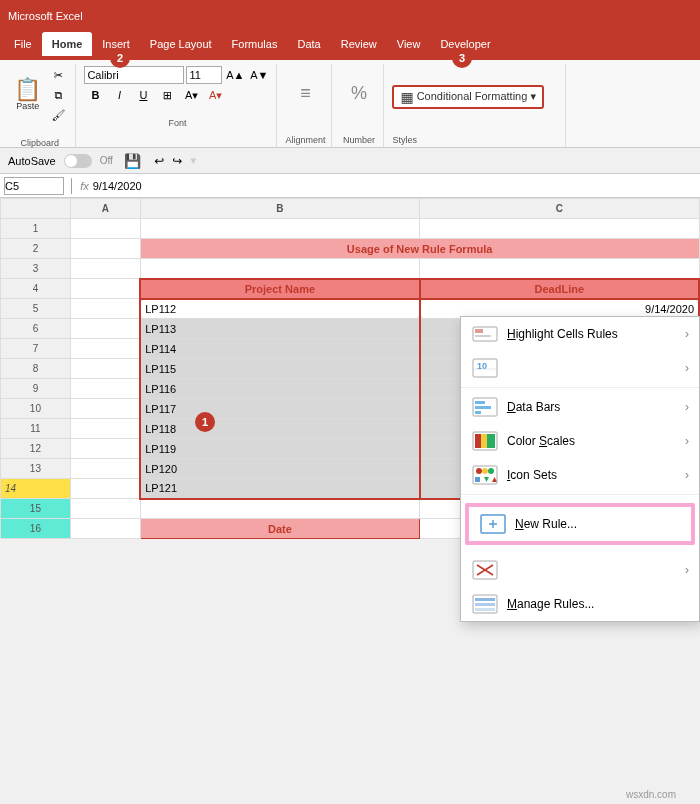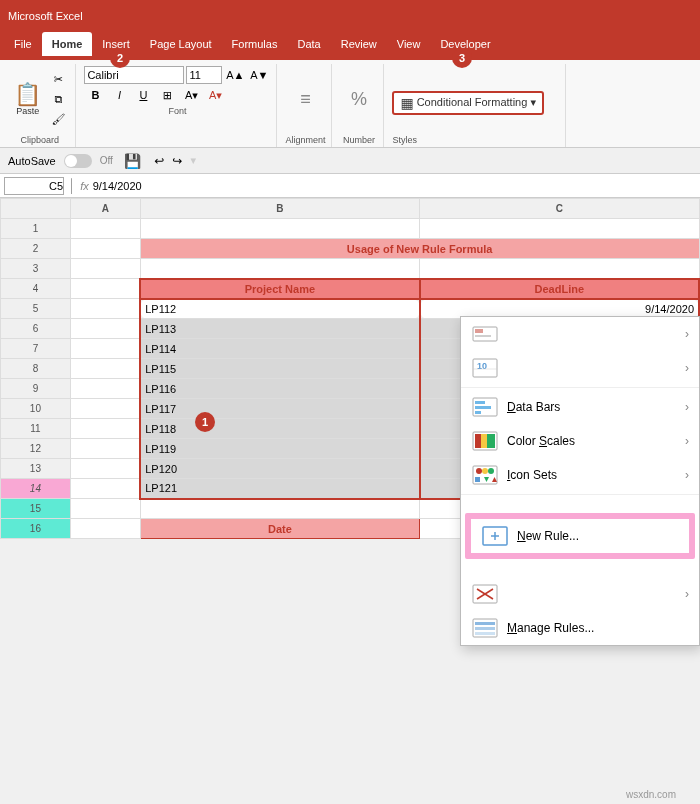--- a/index.html
+++ b/index.html
@@ -69,21 +69,21 @@
     .ribbon-group-content {
       display: flex;
       flex-direction: row;
       align-items: center;
       flex: 1;
       gap: 2px;
     }
     .ribbon-group-label {
       font-size: 9px;
       color: #555;
-      margin-top: 2px;
+      margin-top: 14px;
       white-space: nowrap;
     }
 
     .ribbon-btn {
       display: flex;
       flex-direction: column;
       align-items: center;
       justify-content: center;
       padding: 2px 4px;
       border-radius: 3px;
@@ -206,21 +206,21 @@
       display: flex;
       align-items: center;
       padding: 0 4px;
       gap: 4px;
       font-size: 11px;
     }
     .cell-ref {
       width: 60px;
       border: 1px solid #aaa;
       height: 18px;
-      text-align: right;
+      text-align: left;
       font-size: 11px;
     }
     .formula-sep {
       color: #999;
       font-size: 13px;
     }
     .formula-input {
       flex: 1;
       border: none;
       outline: none;
@@ -323,22 +323,22 @@
       display: flex;
       align-items: center;
       justify-content: center;
       flex-shrink: 0;
     }
     .menu-item .menu-arrow {
       margin-left: auto;
       color: #888;
     }
     .menu-item.new-rule {
-      border: 6px solid #f9a8d4;
-      margin: 18px 4px;
+      border: 4px solid #f9a8d4;
+      margin: 8px 4px;
       border-radius: 2px;
     }
     .menu-divider {
       height: 1px;
       background: #eee;
       margin: 2px 0;
     }
     .menu-item-label { flex: 1; }
     .menu-item-label u { text-decoration: underline; }
 
@@ -553,21 +553,21 @@
         </tr>
 
         <tr>
           <td style="background:#f0f0f0;text-align:center;color:#555;font-size:10px;">13</td>
           <td></td>
           <td class="cell-border-red cell-gray">LP120</td>
           <td class="cell-border-red cell-gray cell-data-right">6/25/2021</td>
         </tr>
 
         <tr>
-          <td style="background:#f9a8d4;text-align:center;color:#555;font-size:10px;font-style:italic;">14</td>
+          <td style="background:#fde047;text-align:left;color:#555;font-size:10px;font-style:italic;">14</td>
           <td></td>
           <td class="cell-border-red cell-gray cell-border-red-bottom">LP121</td>
           <td class="cell-border-red cell-gray cell-border-red-bottom cell-data-right">7/13/2020</td>
         </tr>
 
         <tr>
           <td style="background:#5eead4;text-align:center;color:#555;font-size:10px;">15</td>
           <td></td>
           <td></td>
           <td></td>
@@ -586,20 +586,21 @@
   <div class="dropdown-menu">
 
     <div class="menu-item">
       <div class="menu-icon">
         <svg width="28" height="22" viewBox="0 0 28 22">
           <rect x="2" y="4" width="24" height="14" rx="1" fill="none" stroke="#aaa" stroke-width="1"></rect>
           <rect x="4" y="6" width="8" height="4" rx="0" fill="#c0392b" opacity="0.5"></rect>
           <rect x="4" y="12" width="16" height="2" rx="0" fill="#888" opacity="0.4"></rect>
         </svg>
       </div>
+      <span class="menu-item-label"><u>H</u>ighlight Cells Rules</span>
       <span class="menu-arrow">›</span>
     </div>
 
     <div class="menu-item">
       <div class="menu-icon">
         <svg width="28" height="22" viewBox="0 0 28 22">
           <rect x="2" y="2" width="24" height="18" rx="1" fill="none" stroke="#aaa" stroke-width="1"></rect>
           <text x="6" y="12" font-size="9" fill="#5b9bd5" font-weight="bold">10</text>
           <line x1="2" y1="12" x2="26" y2="12" stroke="#ccc" stroke-width="0.5"></line>
         </svg>

